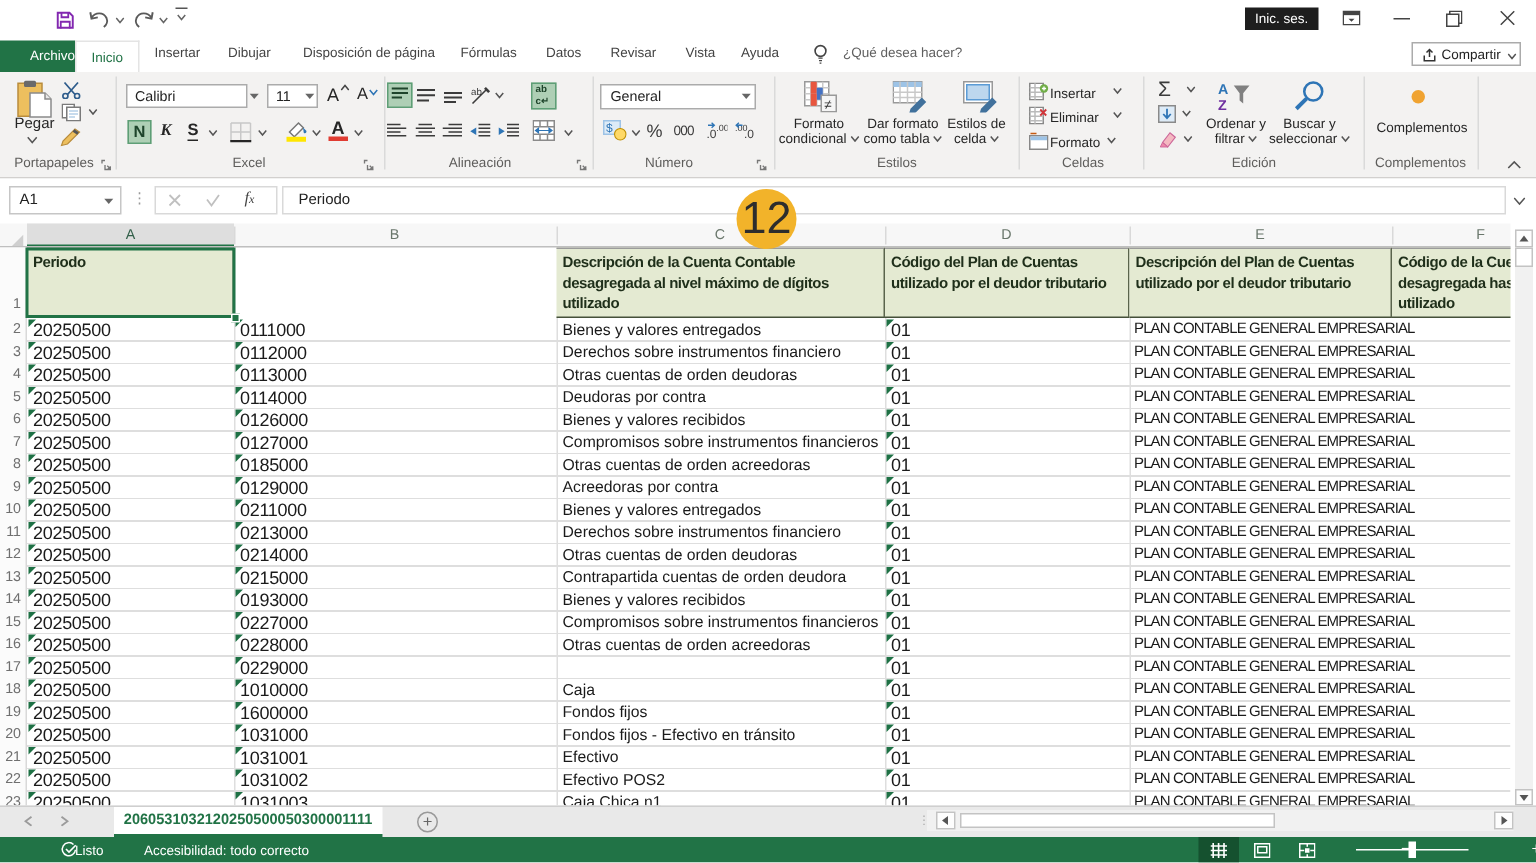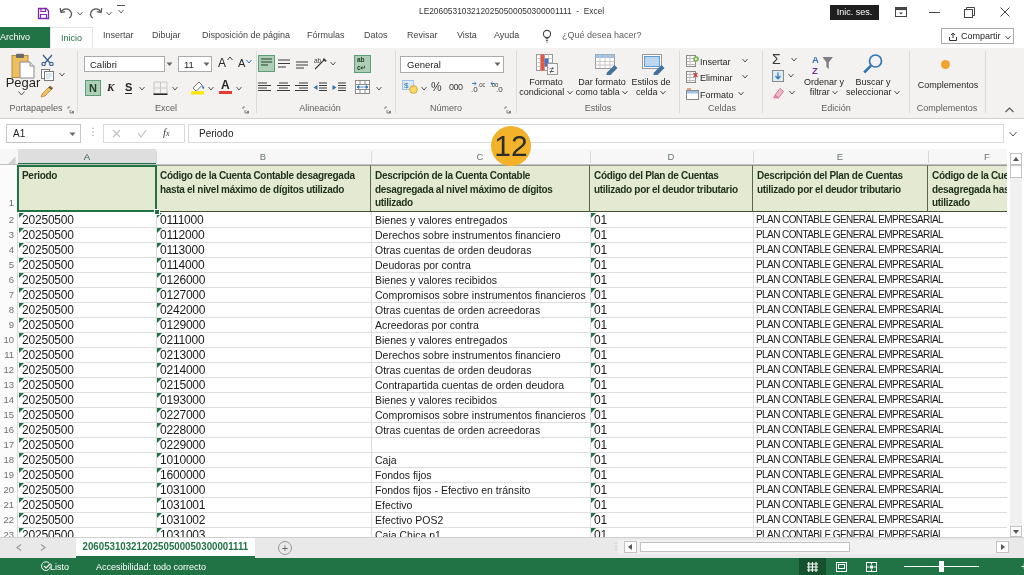--- a/index.html
+++ b/index.html
@@ -47,38 +47,36 @@
   <path d="M13 5 C10.5 0.8 5 1 3 5 a5 5 0 0 0 1.8 6" fill="none" stroke="#5a5a5a" stroke-width="1.3"></path>
   <path d="M13.8 1.2 L13 5.4 L8.8 4.6" fill="none" stroke="#5a5a5a" stroke-width="1.3"></path>
 </svg>
 <svg class="abs" style="left:106px;top:11px" width="6" height="5" viewBox="0 0 6 5">
       <path d="M0.5 1 L3 4 L5.5 1" fill="none" stroke="#666"></path>
     </svg>
 <div class="abs" style="left:117px;top:5px;width:8px;height:2px;border-top:1.5px solid #555"></div>
 <svg class="abs" style="left:118px;top:9px" width="6" height="5" viewBox="0 0 6 5">
       <path d="M0.5 1 L3 4 L5.5 1" fill="none" stroke="#666"></path>
     </svg>
-<div class="abs" style="left:0;top:6px;width:1024px;text-align:center;font-size:9px;color:#333">
-  <span style="display:inline-block;transform:scaleX(0.93);transform-origin:center">LE2060531032120250500050300001111&nbsp; -&nbsp; Excel</span></div>
 <div class="abs" style="left:830px;top:5px;width:49px;height:15px;background:#1e1e1e;color:#fff;font-size:9px;text-align:center;line-height:15px">Inic. ses.</div>
 <svg class="abs" style="left:895px;top:7px" width="12" height="10" viewBox="0 0 12 10">
   <rect x="0.5" y="0.5" width="11" height="9" fill="none" stroke="#444"></rect>
   <rect x="0.5" y="0.5" width="11" height="2.6" fill="#444"></rect>
   <path d="M6 7.5 l-2 -2 h4 z" fill="#444"></path>
 </svg>
 <div class="abs" style="left:929px;top:12px;width:11px;height:1.4px;background:#444"></div>
 <svg class="abs" style="left:964px;top:7px" width="11" height="11" viewBox="0 0 11 11">
   <rect x="0.5" y="2.5" width="8" height="8" fill="#fff" stroke="#444"></rect>
   <path d="M2.5 2.5 v-2 h8 v8 h-2" fill="none" stroke="#444"></path>
 </svg>
 <svg class="abs" style="left:1000px;top:7px" width="10" height="10" viewBox="0 0 10 10">
   <path d="M0.5 0.5 l9 9 M9.5 0.5 l-9 9" stroke="#444" stroke-width="1"></path>
 </svg>
 
-<div class="abs" style="left:0;top:27px;width:50px;height:21px;background:#217346;color:#fff;font-size:9px;text-align:left;line-height:21px">Archivo</div>
+<div class="abs" style="left:0;top:27px;width:50px;height:21px;background:#217346;color:#fff;font-size:9px;text-align:right;line-height:21px">Archivo</div>
 <div class="abs" style="left:50px;top:27px;width:43px;height:22px;background:#fff;border:1px solid #e4e4e4;border-bottom:none;color:#217346;font-size:9px;text-align:center;line-height:20px">Inicio</div>
 <div class="tab" style="left:103px">Insertar</div>
 <div class="tab" style="left:152px">Dibujar</div>
 <div class="tab" style="left:202px">Disposición de página</div>
 <div class="tab" style="left:307px">Fórmulas</div>
 <div class="tab" style="left:364px">Datos</div>
 <div class="tab" style="left:407px">Revisar</div>
 <div class="tab" style="left:457px">Vista</div>
 <div class="tab" style="left:494px">Ayuda</div>
 <svg class="abs" style="left:542px;top:29px" width="10" height="15" viewBox="0 0 10 15">
@@ -107,21 +105,21 @@
 <div class="gsep" style="left:762px"></div>
 <div class="gsep" style="left:909px"></div>
 <div class="gsep" style="left:985px"></div>
 
 <svg class="icon" style="left:11px;top:53px" width="24" height="28" viewBox="0 0 24 28">
   <rect x="1" y="2.5" width="16" height="22" fill="#edbf5e" stroke="#b98c3c"></rect>
   <rect x="5" y="0.8" width="8" height="4.2" rx="1" fill="#6a6a6a"></rect>
   <path d="M9 9 h10 l4 4 v12 h-14 z" fill="#fff" stroke="#8a8a8a"></path>
   <path d="M19 9 l0 4 4 0" fill="#e8e8e8" stroke="#8a8a8a"></path>
 </svg>
-<div class="rlab" style="left:2px;top:78px;width:42px;font-size:13px">Pegar</div>
+<div class="rlab" style="left:2px;top:78px;width:42px;font-size:10px">Pegar</div>
 <svg class="abs" style="left:18px;top:91px" width="7" height="5" viewBox="0 0 7 5">
       <path d="M0.5 0.5 L3.5 4 L6.5 0.5" fill="none" stroke="#555"></path>
     </svg>
 <svg class="icon" style="left:41px;top:54px" width="13" height="12" viewBox="0 0 13 12">
   <path d="M2 1 l7 8 M11 1 l-7 8" stroke="#2f5d8c" stroke-width="1.2" fill="none"></path>
   <circle cx="2.6" cy="10" r="1.7" fill="none" stroke="#2f5d8c" stroke-width="1.1"></circle>
   <circle cx="10.4" cy="10" r="1.7" fill="none" stroke="#2f5d8c" stroke-width="1.1"></circle>
 </svg>
 <svg class="icon" style="left:41px;top:69px" width="13" height="12" viewBox="0 0 13 12">
   <rect x="0.5" y="0.5" width="8" height="9" fill="#fff" stroke="#7a7a7a"></rect>
@@ -403,21 +401,20 @@
 <div class="colsep" style="left:156px"></div>
 <div class="colsep" style="left:371px"></div>
 <div class="colsep" style="left:590px"></div>
 <div class="colsep" style="left:753px"></div>
 <div class="colsep" style="left:928px"></div>
 <div class="abs" style="left:0;top:164px;width:1007px;height:1px;background:#bfbfbf"></div>
 <div class="abs" style="left:0;top:165px;width:18px;height:372px;background:#fbfbfb;border-right:1px solid #d9d9d9"></div>
 <div class="rnum" style="top:195px">1</div>
 
 <div class="hcell" style="left:18px;width:138px">Periodo</div>
-<div class="hcell" style="left:156px;width:215px">Código de la Cuenta Contable desagregada<br>hasta el nivel máximo de dígitos utilizado</div>
 <div class="hcell" style="left:371px;width:219px">Descripción de la Cuenta Contable<br>desagregada al nivel máximo de dígitos<br>utilizado</div>
 <div class="hcell" style="left:590px;width:163px">Código del Plan de Cuentas<br>utilizado por el deudor tributario</div>
 <div class="hcell" style="left:753px;width:175px">Descripción del Plan de Cuentas<br>utilizado por el deudor tributario</div>
 <div class="hcell" style="left:928px;width:79px;border-right:none">Código de la Cue<br>desagregada has<br>utilizado</div>
 
 <div class="abs" style="left:0;top:165px;width:1007px;height:372px;overflow:hidden">
 <div class="abs" style="left:18px;top:48px;width:989px;height:324px;
   background:repeating-linear-gradient(to bottom, transparent 0, transparent 14px, #dedede 14px, #dedede 15px);"></div>
 </div>
 <div class="abs" style="left:0;top:0;width:1024px;height:537px;overflow:hidden;pointer-events:none">
@@ -456,21 +453,21 @@
       <div class="ctx dg" style="left:594px;top:272px">01</div>
       <div class="ctx pl" style="left:756px;top:272px">PLAN CONTABLE GENERAL EMPRESARIAL</div>
 <div class="rnum" style="top:287px">7</div>
       <div class="ctx dg" style="left:22px;top:287px">20250500</div>
       <div class="ctx dg" style="left:160px;top:287px">0127000</div>
       <div class="ctx" style="left:375px;top:287px">Compromisos sobre instrumentos financieros</div>
       <div class="ctx dg" style="left:594px;top:287px">01</div>
       <div class="ctx pl" style="left:756px;top:287px">PLAN CONTABLE GENERAL EMPRESARIAL</div>
 <div class="rnum" style="top:302px">8</div>
       <div class="ctx dg" style="left:22px;top:302px">20250500</div>
-      <div class="ctx dg" style="left:160px;top:302px">0242000</div>
+      <div class="ctx dg" style="left:160px;top:302px">0185000</div>
       <div class="ctx" style="left:375px;top:302px">Otras cuentas de orden acreedoras</div>
       <div class="ctx dg" style="left:594px;top:302px">01</div>
       <div class="ctx pl" style="left:756px;top:302px">PLAN CONTABLE GENERAL EMPRESARIAL</div>
 <div class="rnum" style="top:317px">9</div>
       <div class="ctx dg" style="left:22px;top:317px">20250500</div>
       <div class="ctx dg" style="left:160px;top:317px">0129000</div>
       <div class="ctx" style="left:375px;top:317px">Acreedoras por contra</div>
       <div class="ctx dg" style="left:594px;top:317px">01</div>
       <div class="ctx pl" style="left:756px;top:317px">PLAN CONTABLE GENERAL EMPRESARIAL</div>
 <div class="rnum" style="top:332px">10</div>

